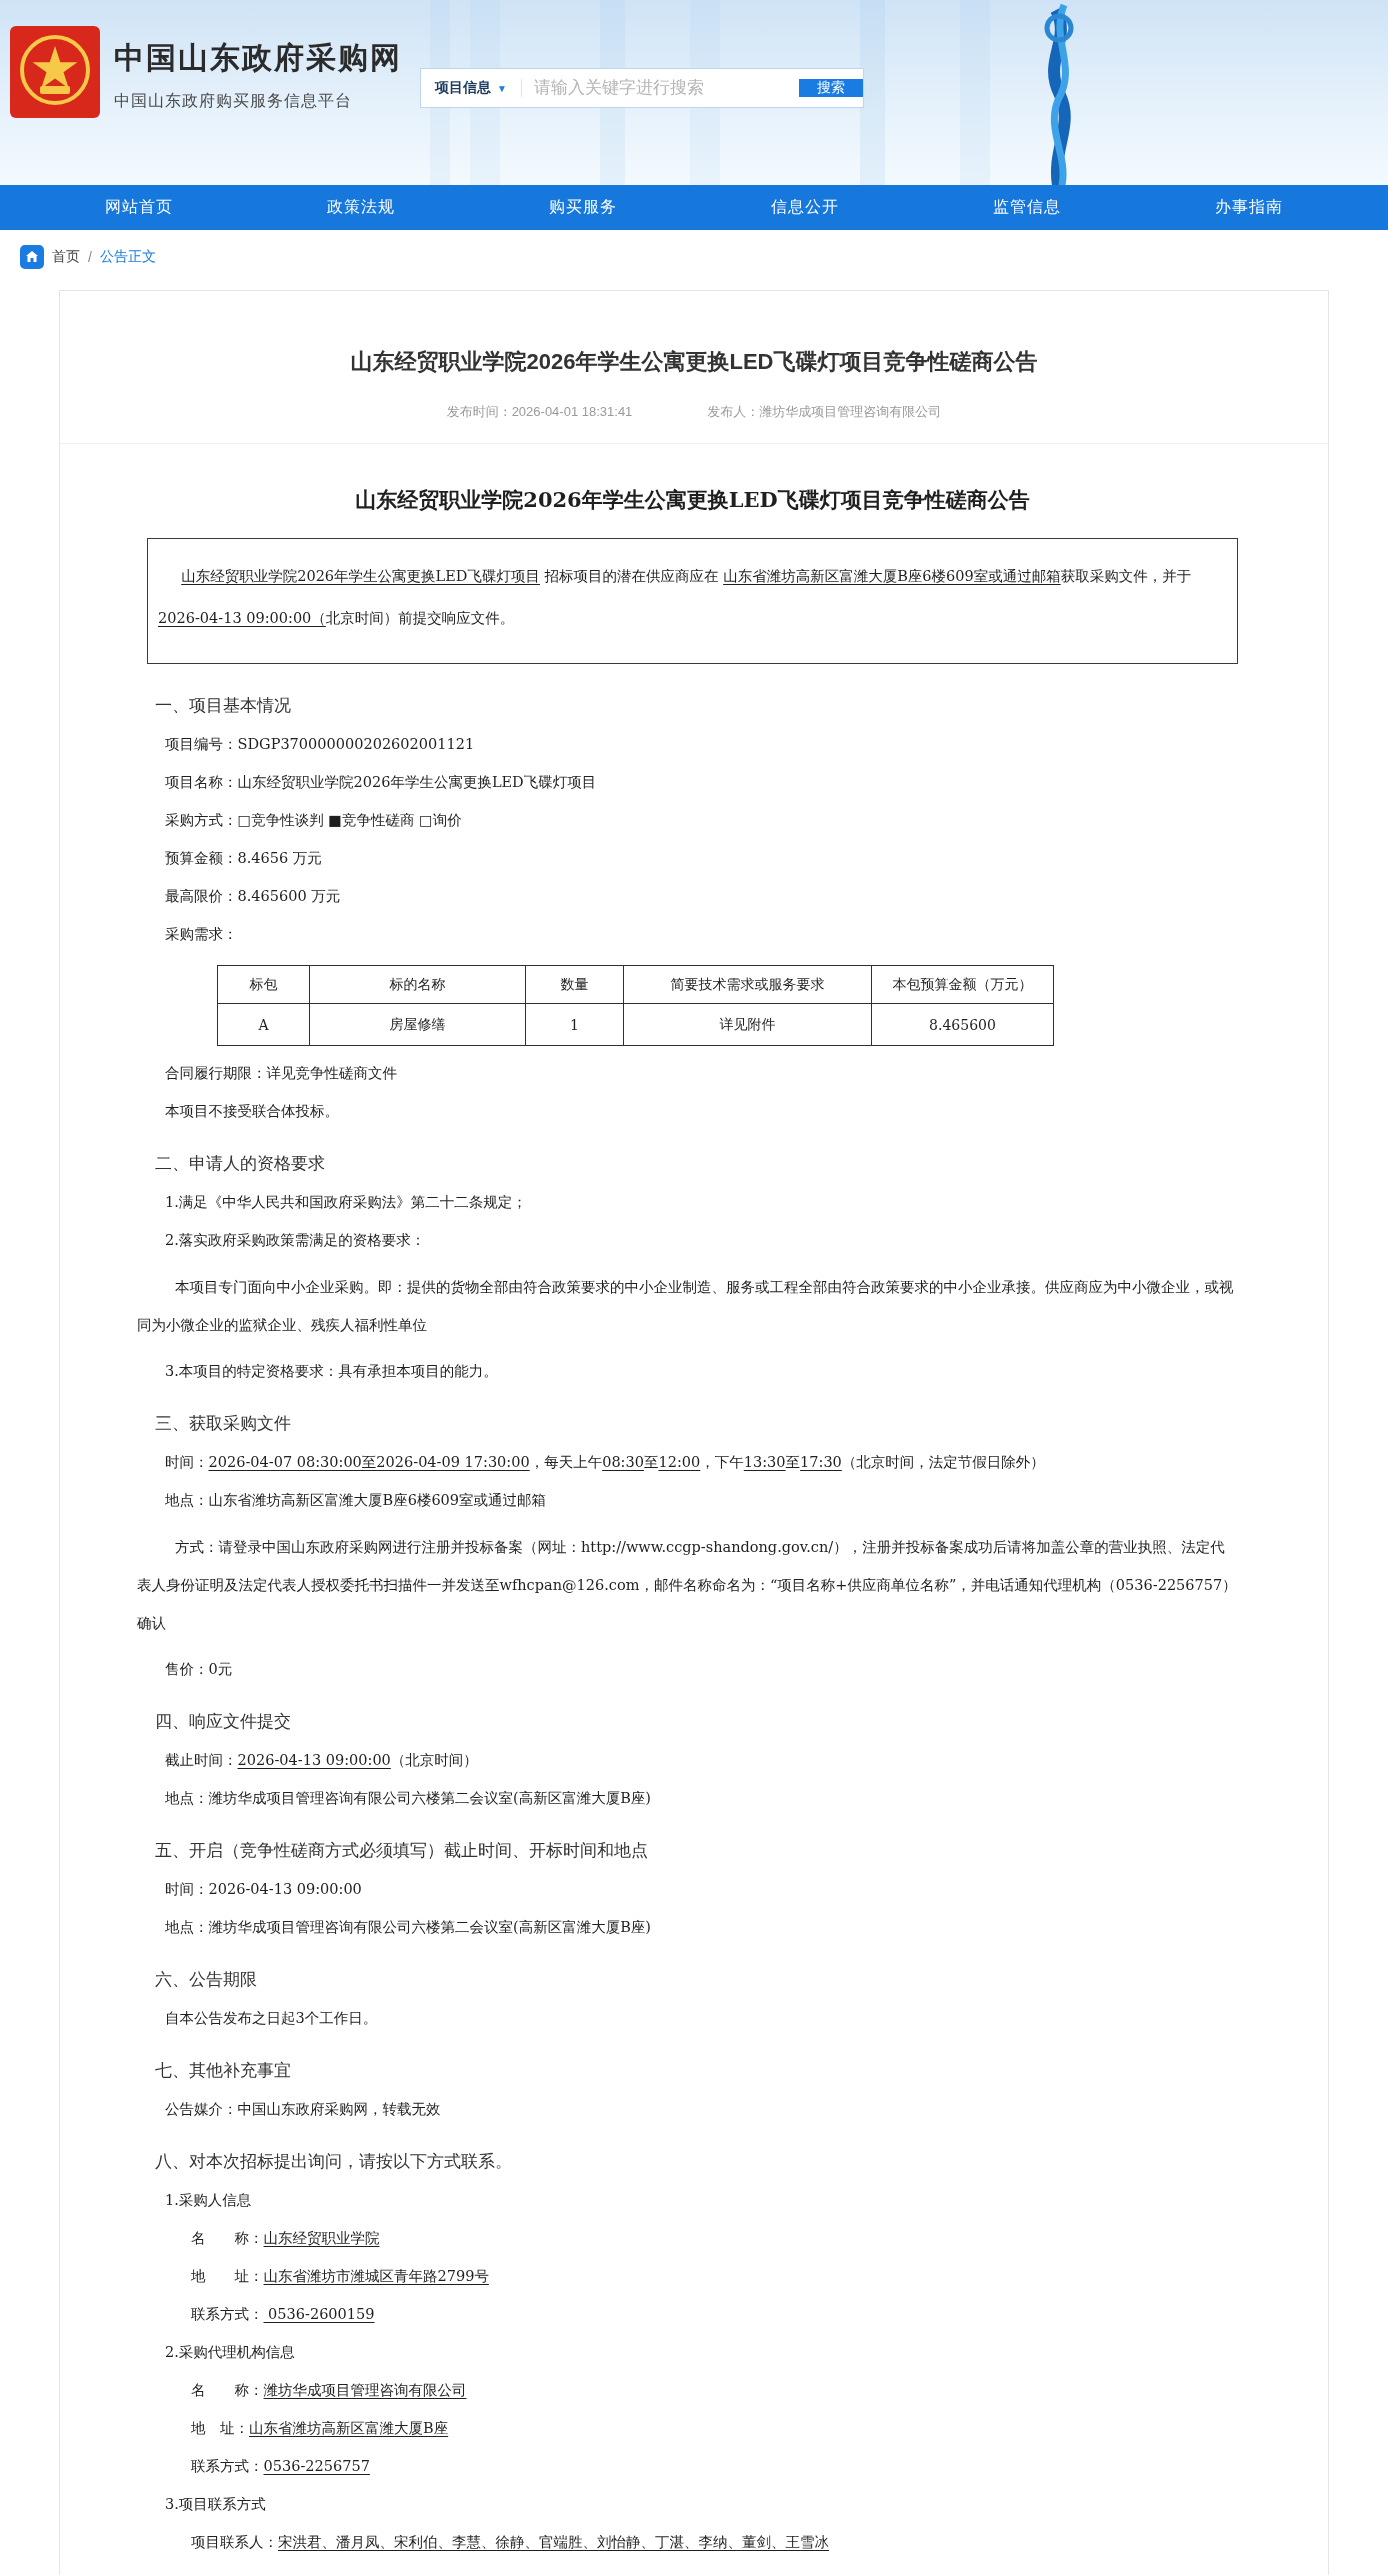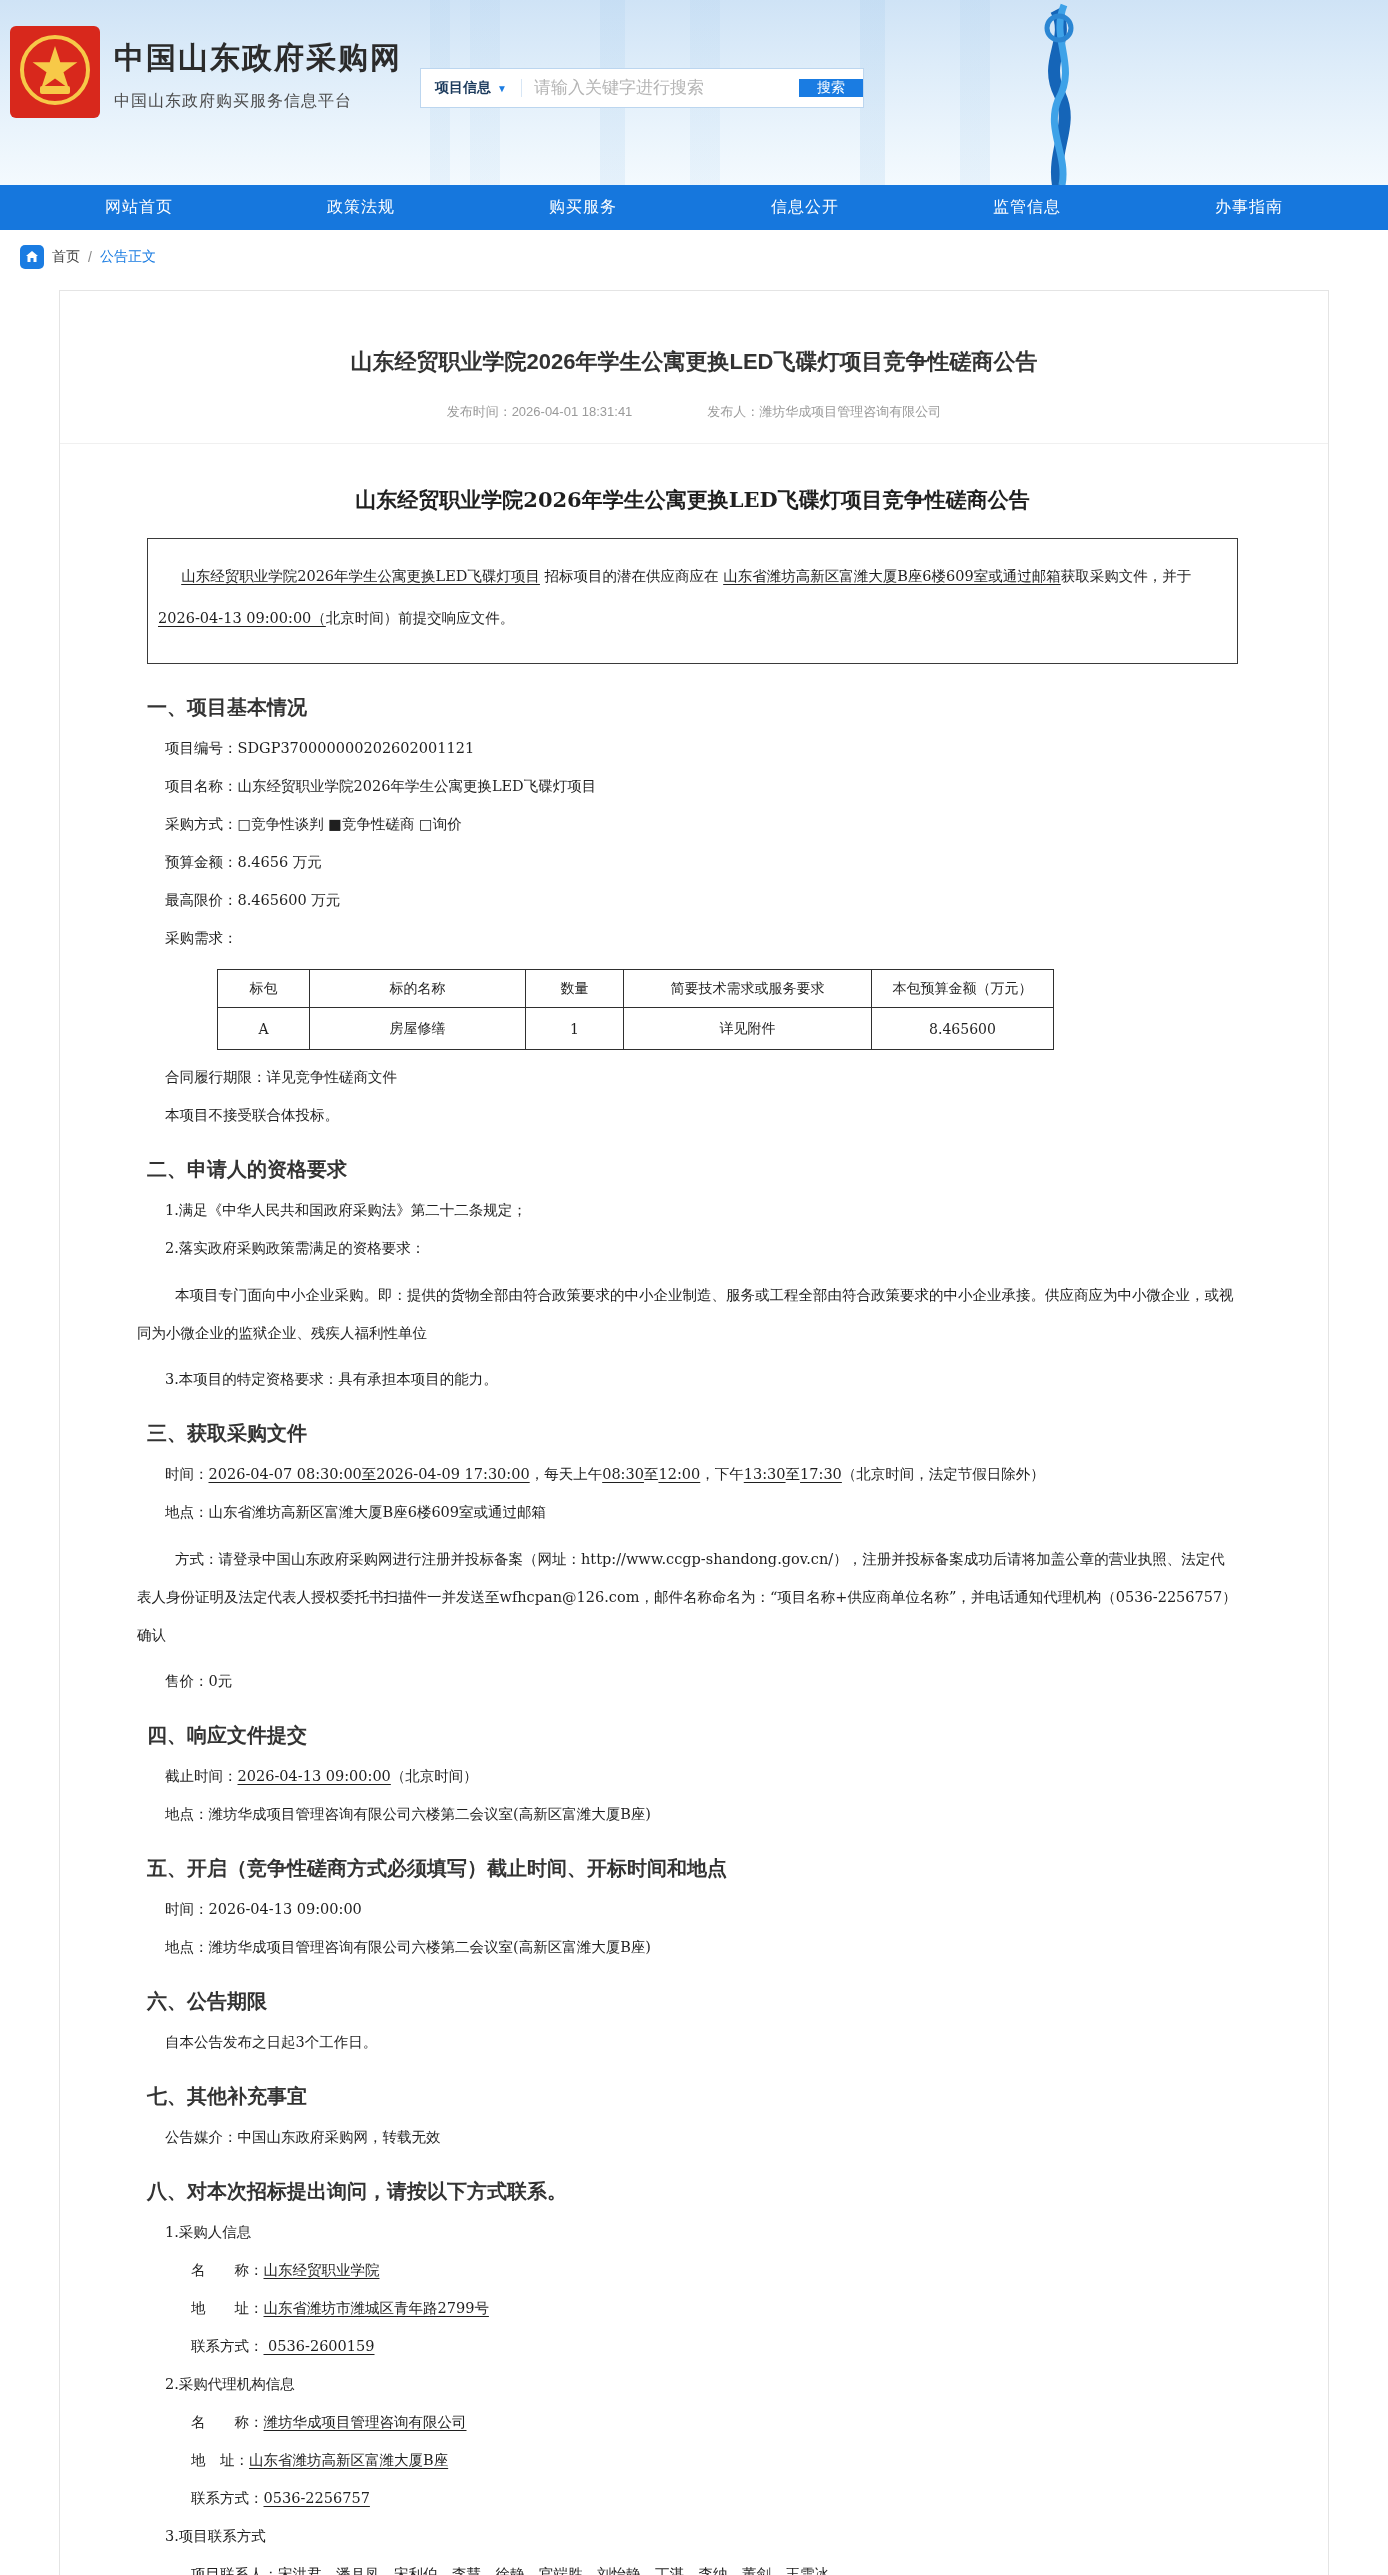--- a/index.html
+++ b/index.html
@@ -60,22 +60,22 @@
   .art-meta{ margin-top:26px; display:flex; justify-content:center; gap:75px;
              font-size:13px; color:#9a9a9a; padding-bottom:22px; border-bottom:1px solid #f0f0f0; }
   
   .doc{ font-family:"DejaVu Serif","Liberation Serif",serif; color:#1f1f1f;
         font-size:14.5px; padding:28px 90px 0 87px; }
   .doc-title{ text-align:center; font-size:21px; font-weight:bold; margin:14px 0 24px; }
   .overview-box{ border:1px solid #3a3a3a; padding:16px 10px 24px; }
   .overview-label{ text-indent:1.6em; line-height:2.2; }
   .overview-p{ text-indent:1.6em; line-height:2.9; }
   .u{ text-decoration:underline; text-underline-offset:3px; }
-  .doc-sec-h{ font-family:"Liberation Sans","DejaVu Sans",sans-serif; font-weight:bold;
-              font-size:20px; color:#333; margin:30px 0 8px; }
+  .doc-sec-h{ font-family:"Liberation Sans","DejaVu Sans",sans-serif; font-weight:normal;
+              font-size:17px; color:#333; margin:30px 8px 8px; }
   .doc p.line{ margin:17px 0 17px 18px; line-height:21px; }
   .doc p.wrap{ margin-left:-10px; text-indent:38px; line-height:38px; margin-top:10px; margin-bottom:10px; }
   .doc p.sub{ margin-left:44px; }
   .doc-table{ border-collapse:collapse; margin:20px 0 4px 70px; }
   .doc-table th,.doc-table td{ border:1px solid #2f2f2f; text-align:center;
       font-weight:normal; font-size:14px; padding:0 6px; }
   .doc-table th{ height:38px; }
   .doc-table td{ height:42px; }
   .c0{width:92px}.c1{width:216px}.c2{width:98px}.c3{width:248px}.c4{width:182px}
 </style>

